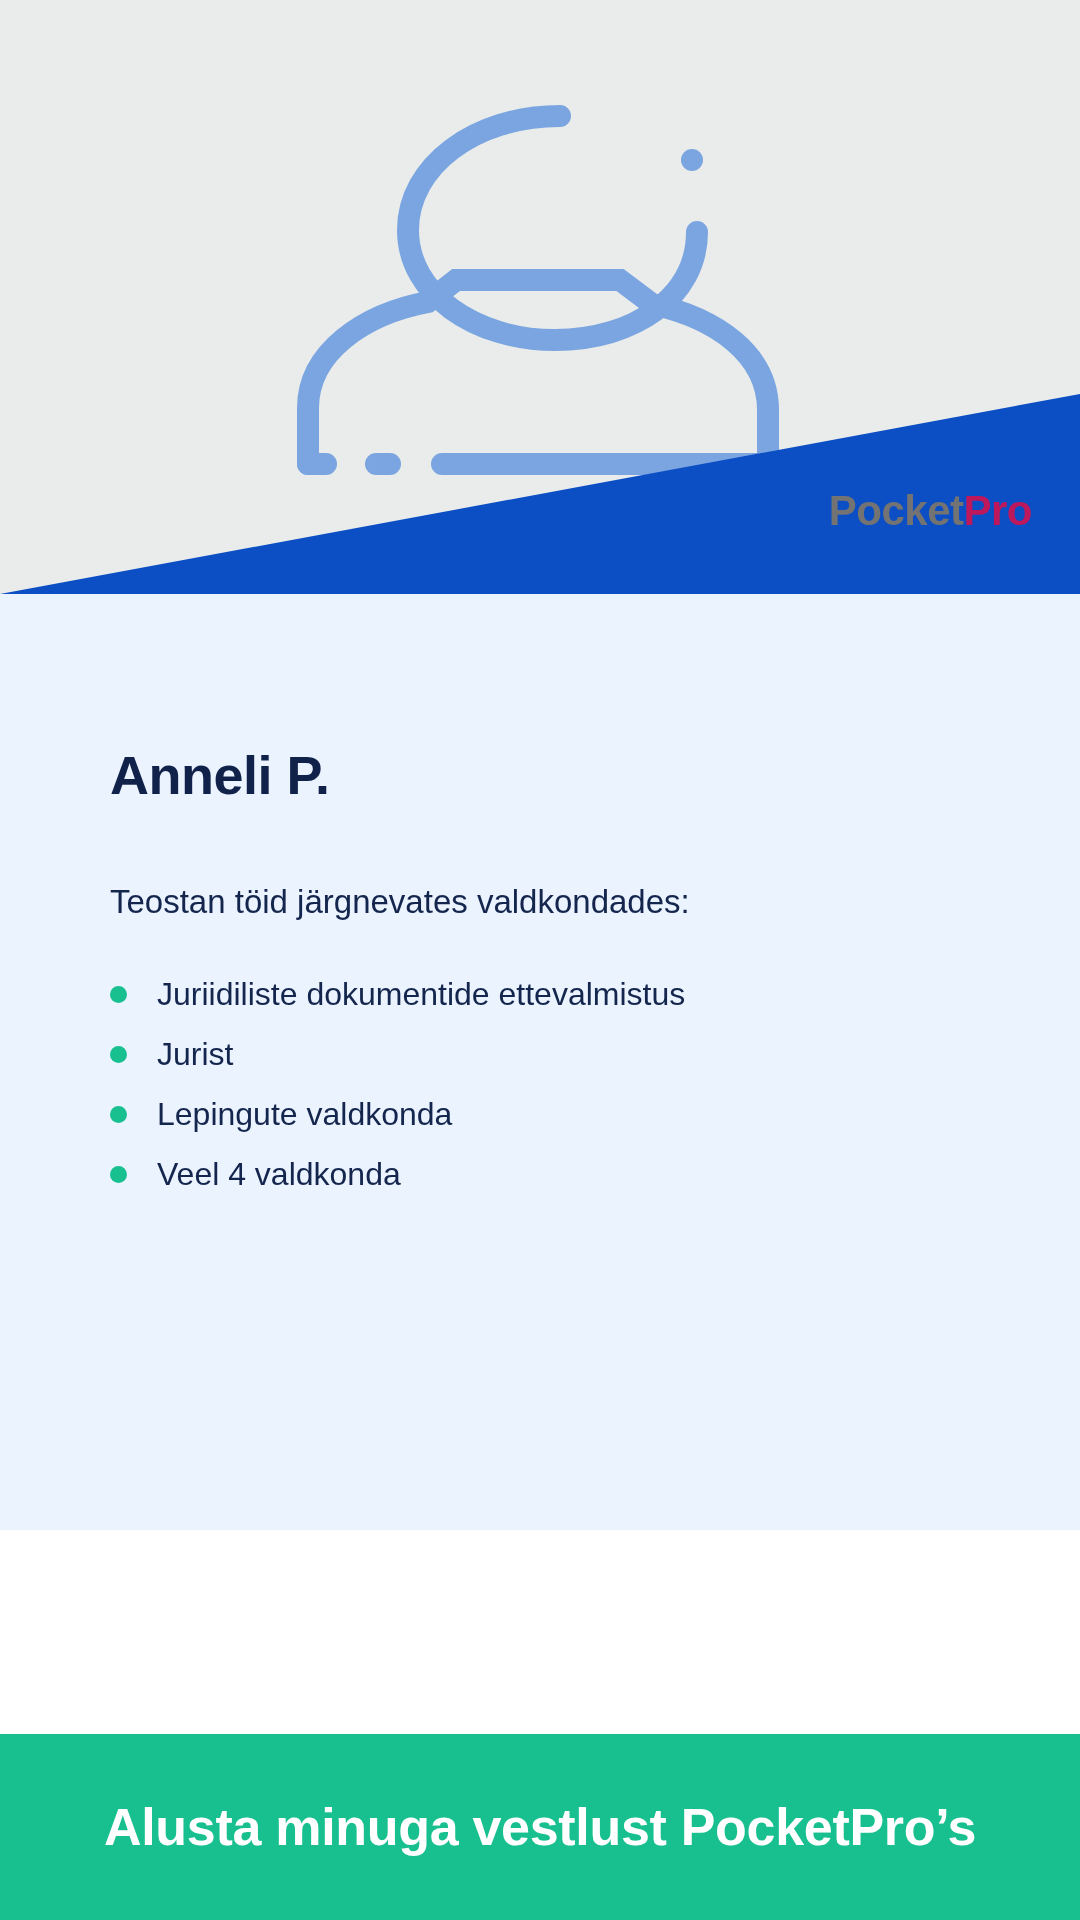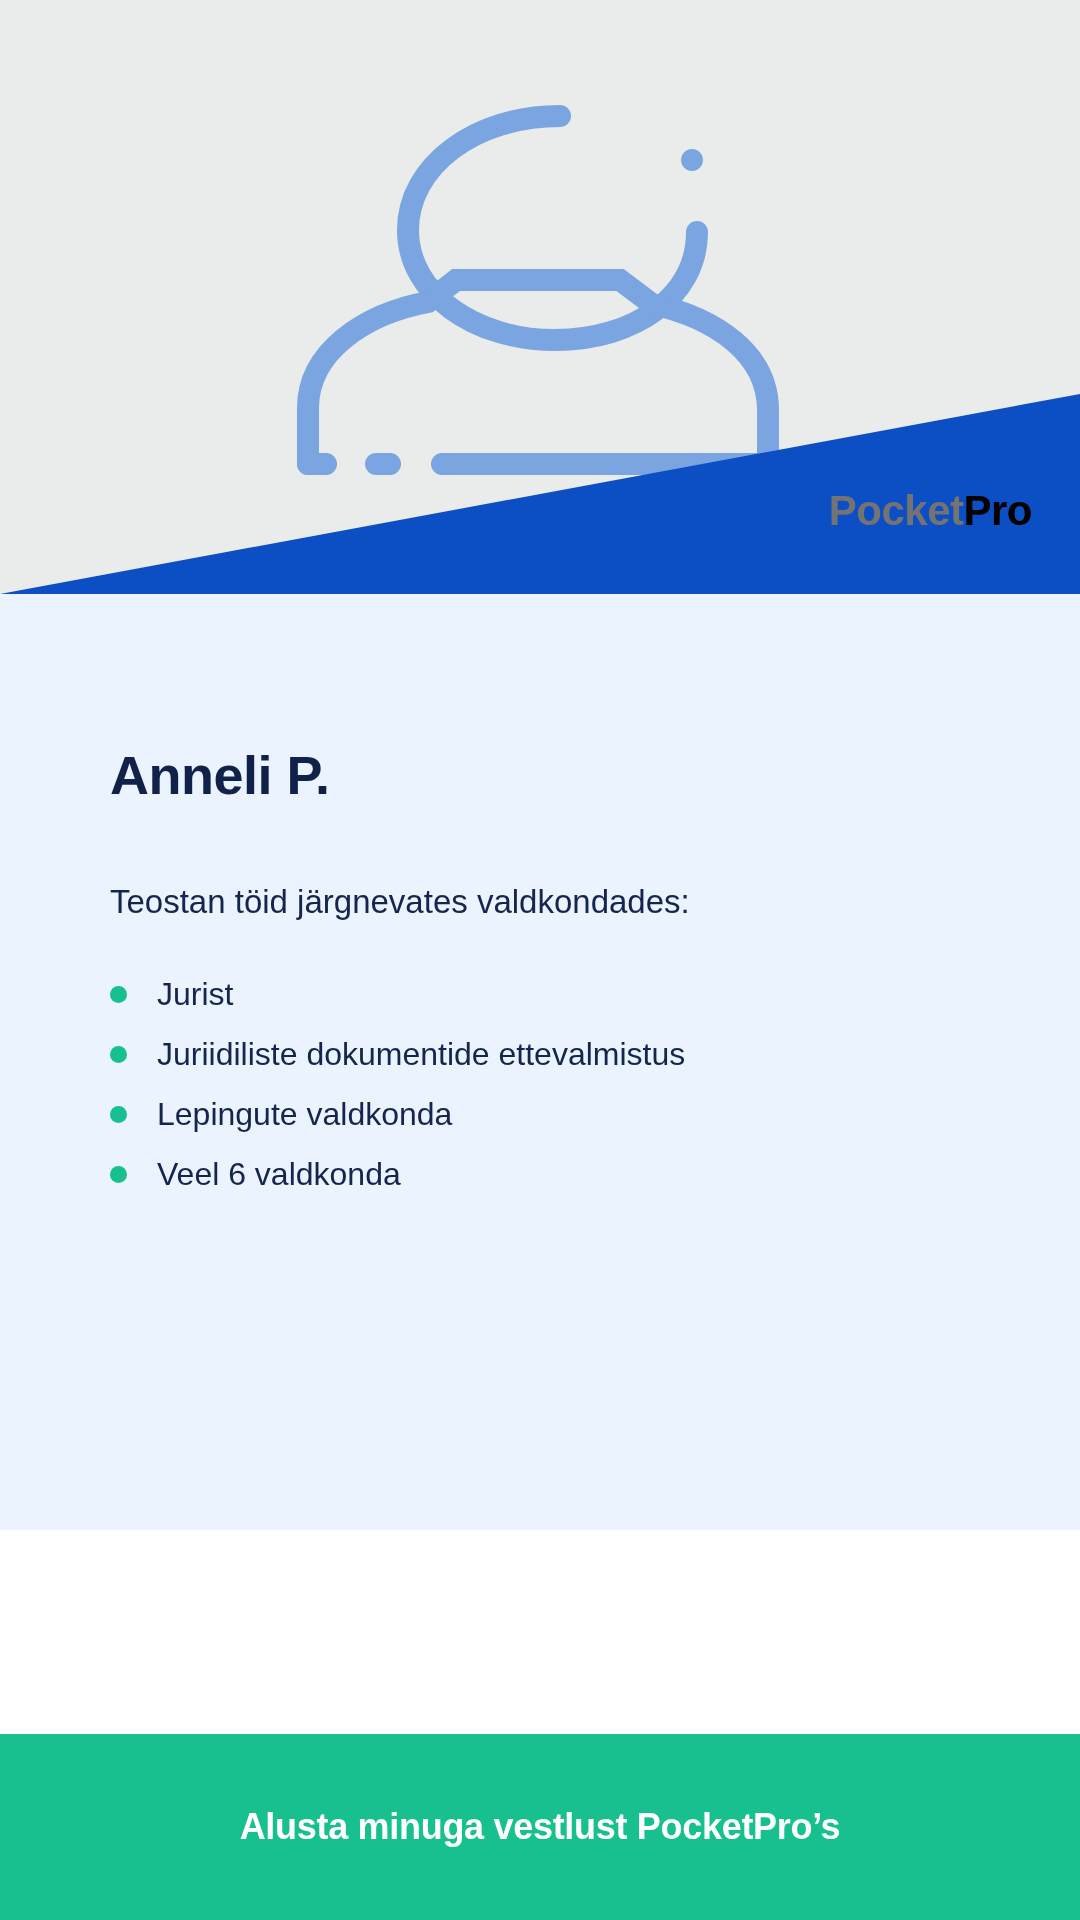--- a/index.html
+++ b/index.html
@@ -49,21 +49,21 @@
     position: absolute;
     right: 48px;
     bottom: 62px;
     font-size: 42px;
     font-weight: 700;
     letter-spacing: -0.5px;
     line-height: 1;
     white-space: nowrap;
   }
   .brand .pocket { color: #737373; }
-  .brand .pro { color: #000000; text-align: right; }
+  .brand .pro { color: #be185d; text-align: right; }
 
   
   .body {
     position: absolute;
     left: 0;
     top: 594px;
     width: 1080px;
     height: 936px;
     background: #ebf3ff;
   }
@@ -144,21 +144,21 @@
     top: 1734px;
     width: 1080px;
     height: 186px;
     background: #18c08f;
     display: flex;
     align-items: center;
     justify-content: center;
   }
   .cta-label {
     color: #ffffff;
-    font-size: 36px;
+    font-size: 52px;
     font-weight: 700;
     letter-spacing: -0.3px;
   }
 </style>
 </head>
 <body>
 
 <div class="card">
 
   <div class="hero">
@@ -198,33 +198,33 @@
 
   <div class="body">
 
     <div class="person-name">Anneli P.</div>
 
     <div class="intro">Teostan töid järgnevates valdkondades:</div>
 
     <ul class="skills">
       <li>
         <span class="bullet"></span>
+        <span>Juriidiliste dokumentide ettevalmistus</span>
+      </li>
+      <li>
+        <span class="bullet"></span>
         <span>Jurist</span>
       </li>
       <li>
         <span class="bullet"></span>
-        <span>Juriidiliste dokumentide ettevalmistus</span>
-      </li>
-      <li>
-        <span class="bullet"></span>
         <span>Lepingute valdkonda</span>
       </li>
       <li>
         <span class="bullet"></span>
-        <span>Veel 6 valdkonda</span>
+        <span>Veel 4 valdkonda</span>
       </li>
     </ul>
 
 
   </div>
 
   <div class="cta">
     <span class="cta-label">Alusta minuga vestlust PocketPro’s</span>
   </div>
 

